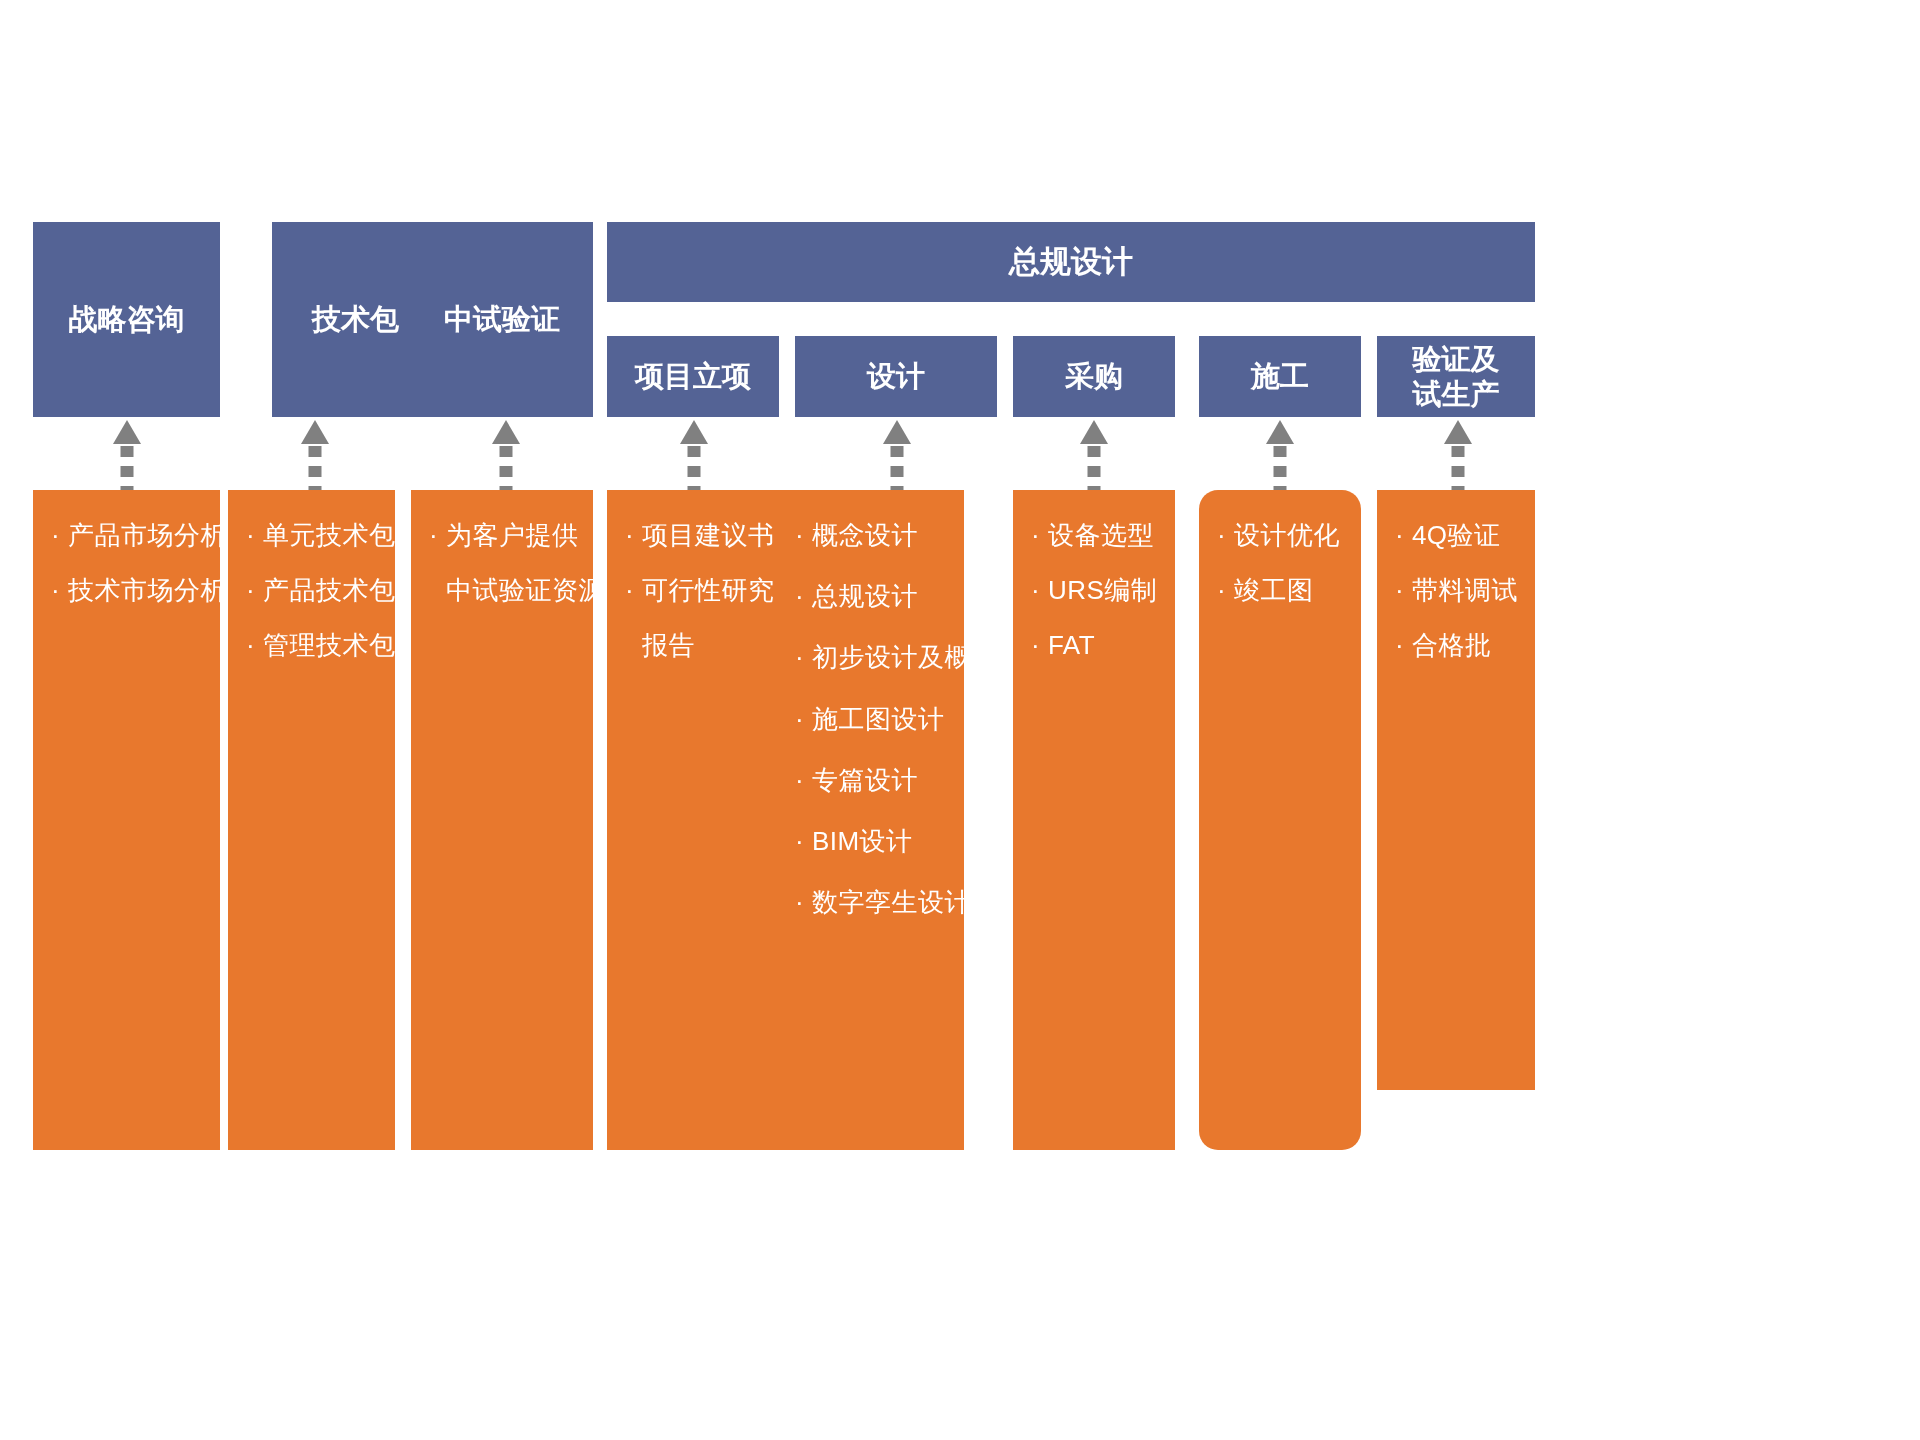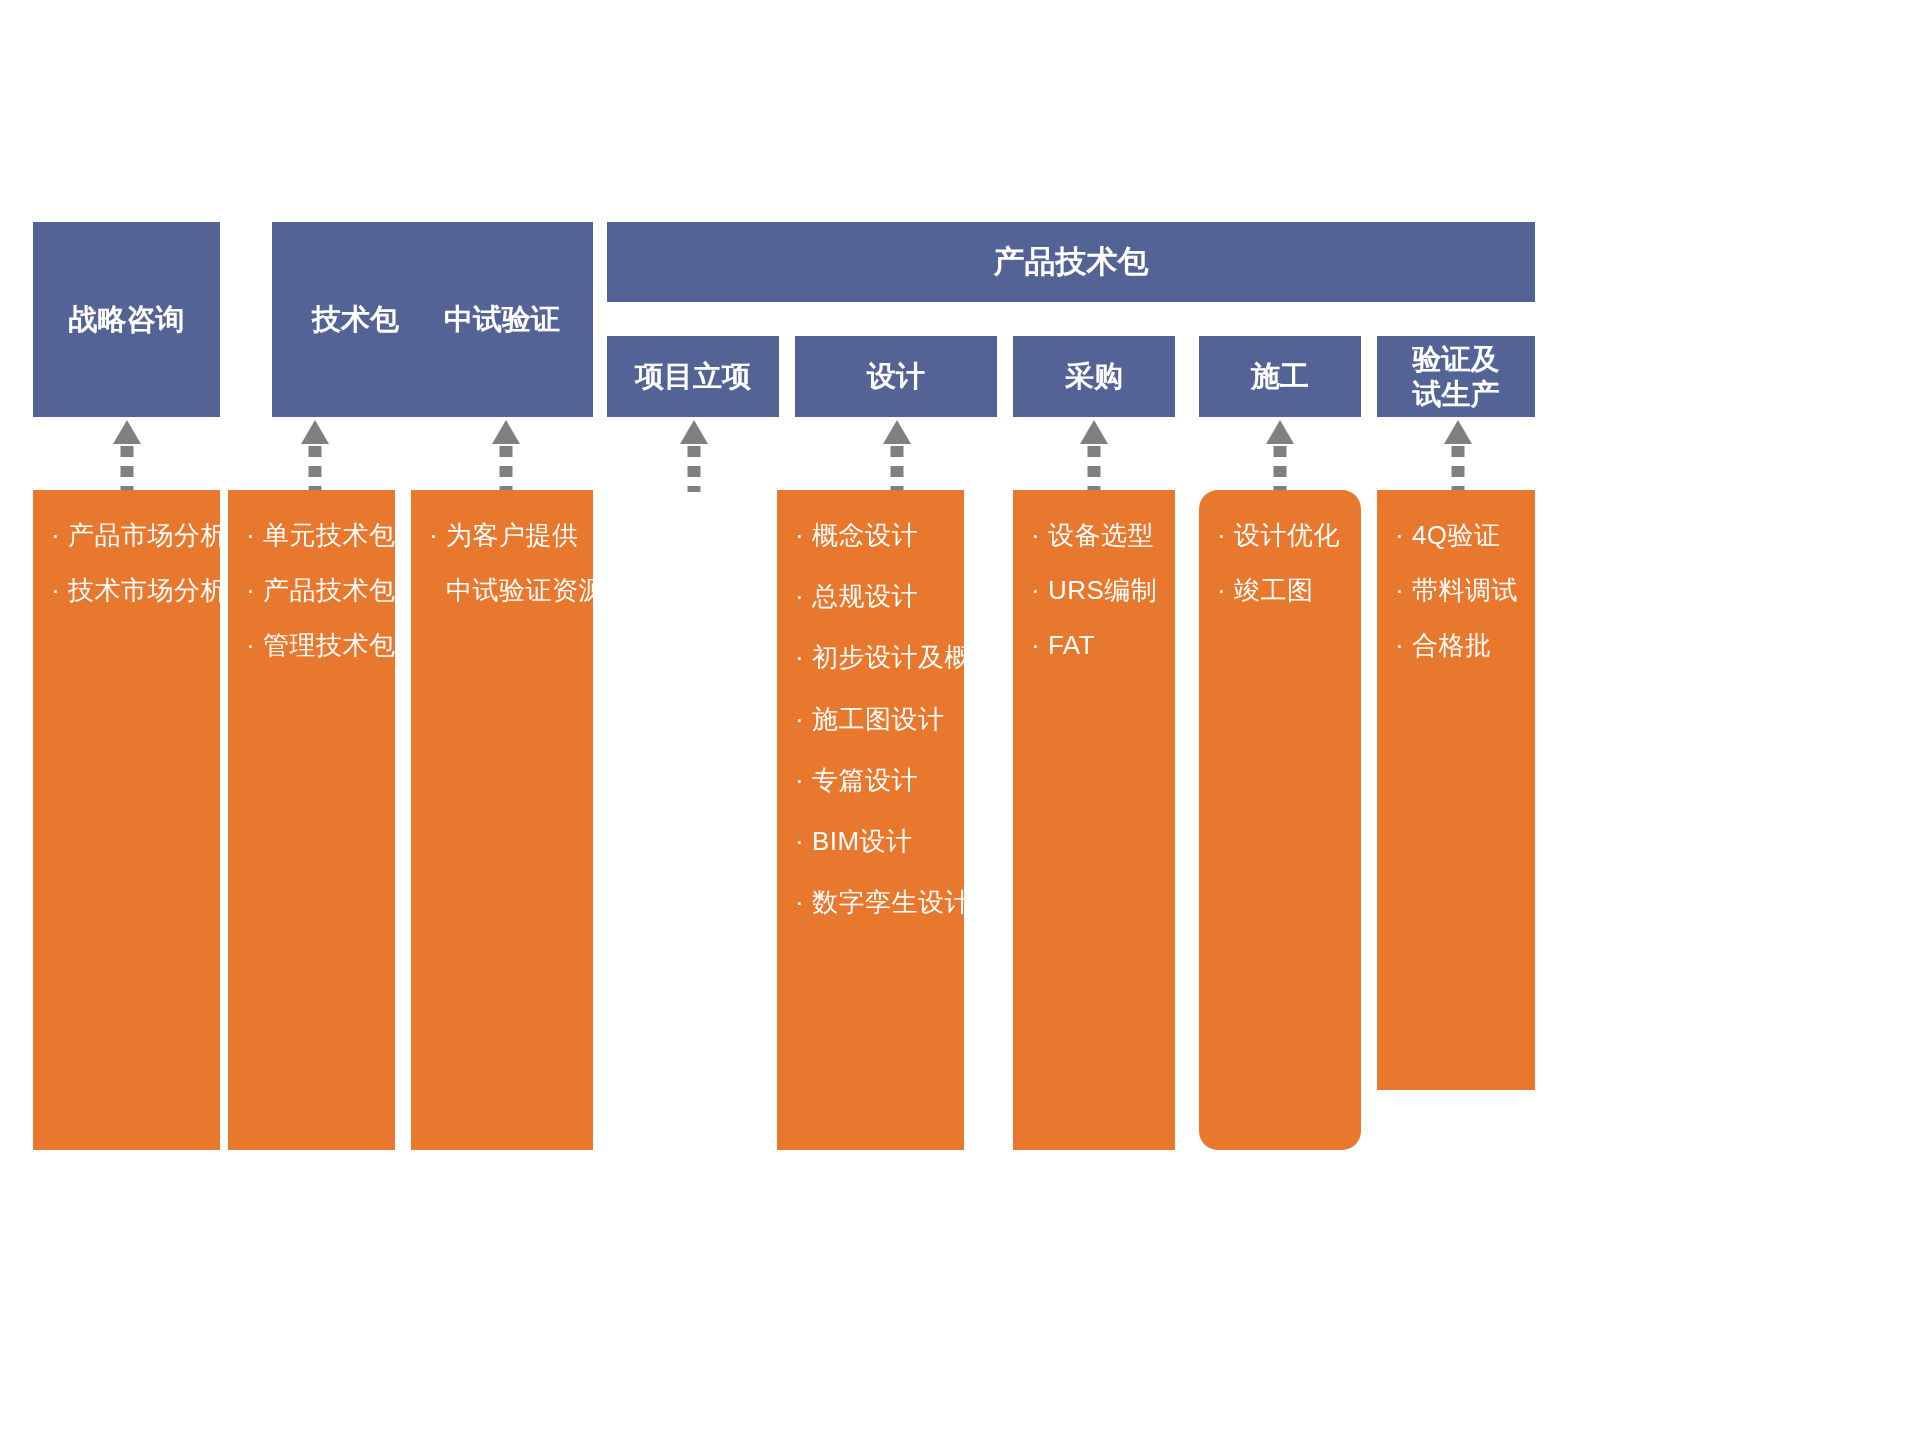--- a/index.html
+++ b/index.html
@@ -70,21 +70,21 @@
 
   <div class="blue-box tier1-title" style="left:228px; top:222px; width:167px; height:195px;margin-left:44px;">
     <span>技术包</span>
   </div>
 
   <div class="blue-box tier1-title" style="left:411px; top:222px; width:182px; height:195px;">
     <span>中试验证</span>
   </div>
 
   <div class="blue-box main-title" style="left:607px; top:222px; width:928px; height:80px;">
-    <span>产品技术包</span>
+    <span>总规设计</span>
   </div>
 
   <div class="blue-box tier2-title" style="left:607px; top:336px; width:172px; height:81px;">
     <span>项目立项</span>
   </div>
 
   <div class="blue-box tier2-title" style="left:795px; top:336px; width:202px; height:81px;">
     <span>设计</span>
   </div>
 
@@ -166,20 +166,25 @@
     <div class="item">· 单元技术包</div>
     <div class="item">· 产品技术包</div>
     <div class="item">· 管理技术包</div>
   </div>
 
   <div class="orange-box" style="left:411px; top:490px; width:182px; height:660px;">
     <div class="item">· 为客户提供</div>
     <div class="item cont">中试验证资源</div>
   </div>
 
+  <div class="orange-box" style="left:607px; top:490px; width:172px; height:660px;">
+    <div class="item">· 项目建议书</div>
+    <div class="item">· 可行性研究</div>
+    <div class="item cont">报告</div>
+  </div>
 
   <div class="orange-box" style="left:777px; top:490px; width:187px; height:660px;gap:6px;">
     <div class="item">· 概念设计</div>
     <div class="item">· 总规设计</div>
     <div class="item">· 初步设计及概算</div>
     <div class="item">· 施工图设计</div>
     <div class="item">· 专篇设计</div>
     <div class="item">· BIM设计</div>
     <div class="item">· 数字孪生设计</div>
   </div>

